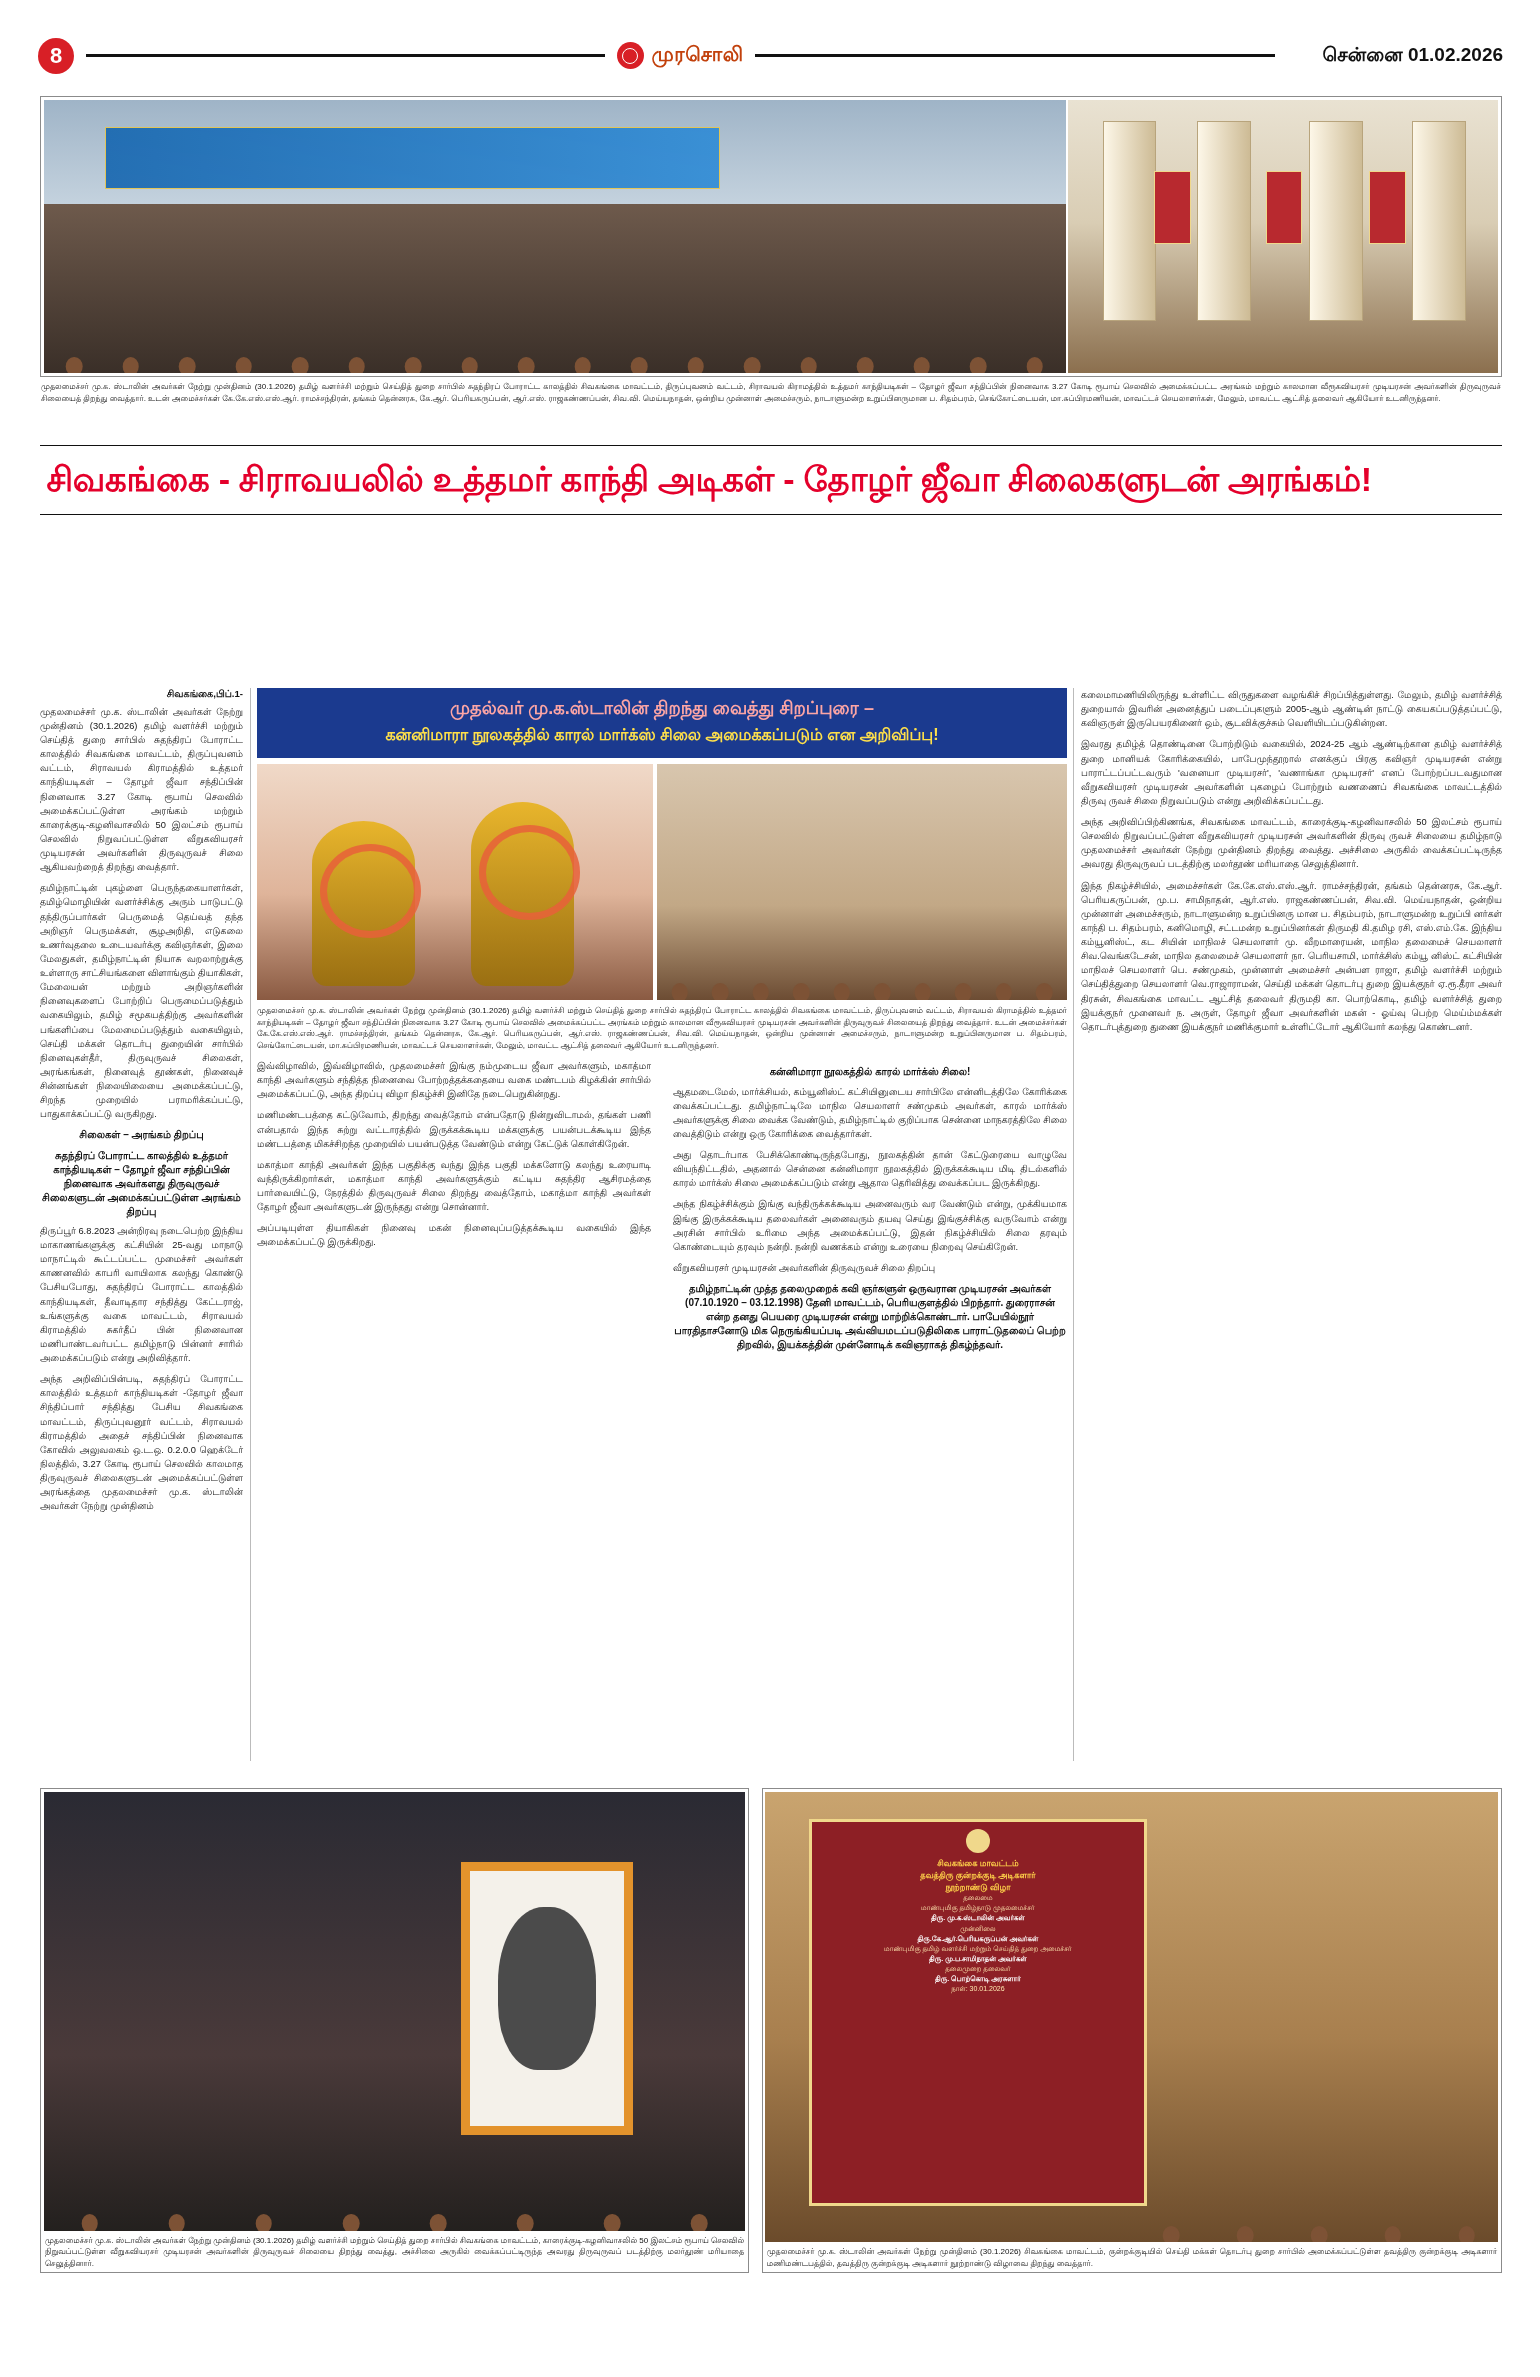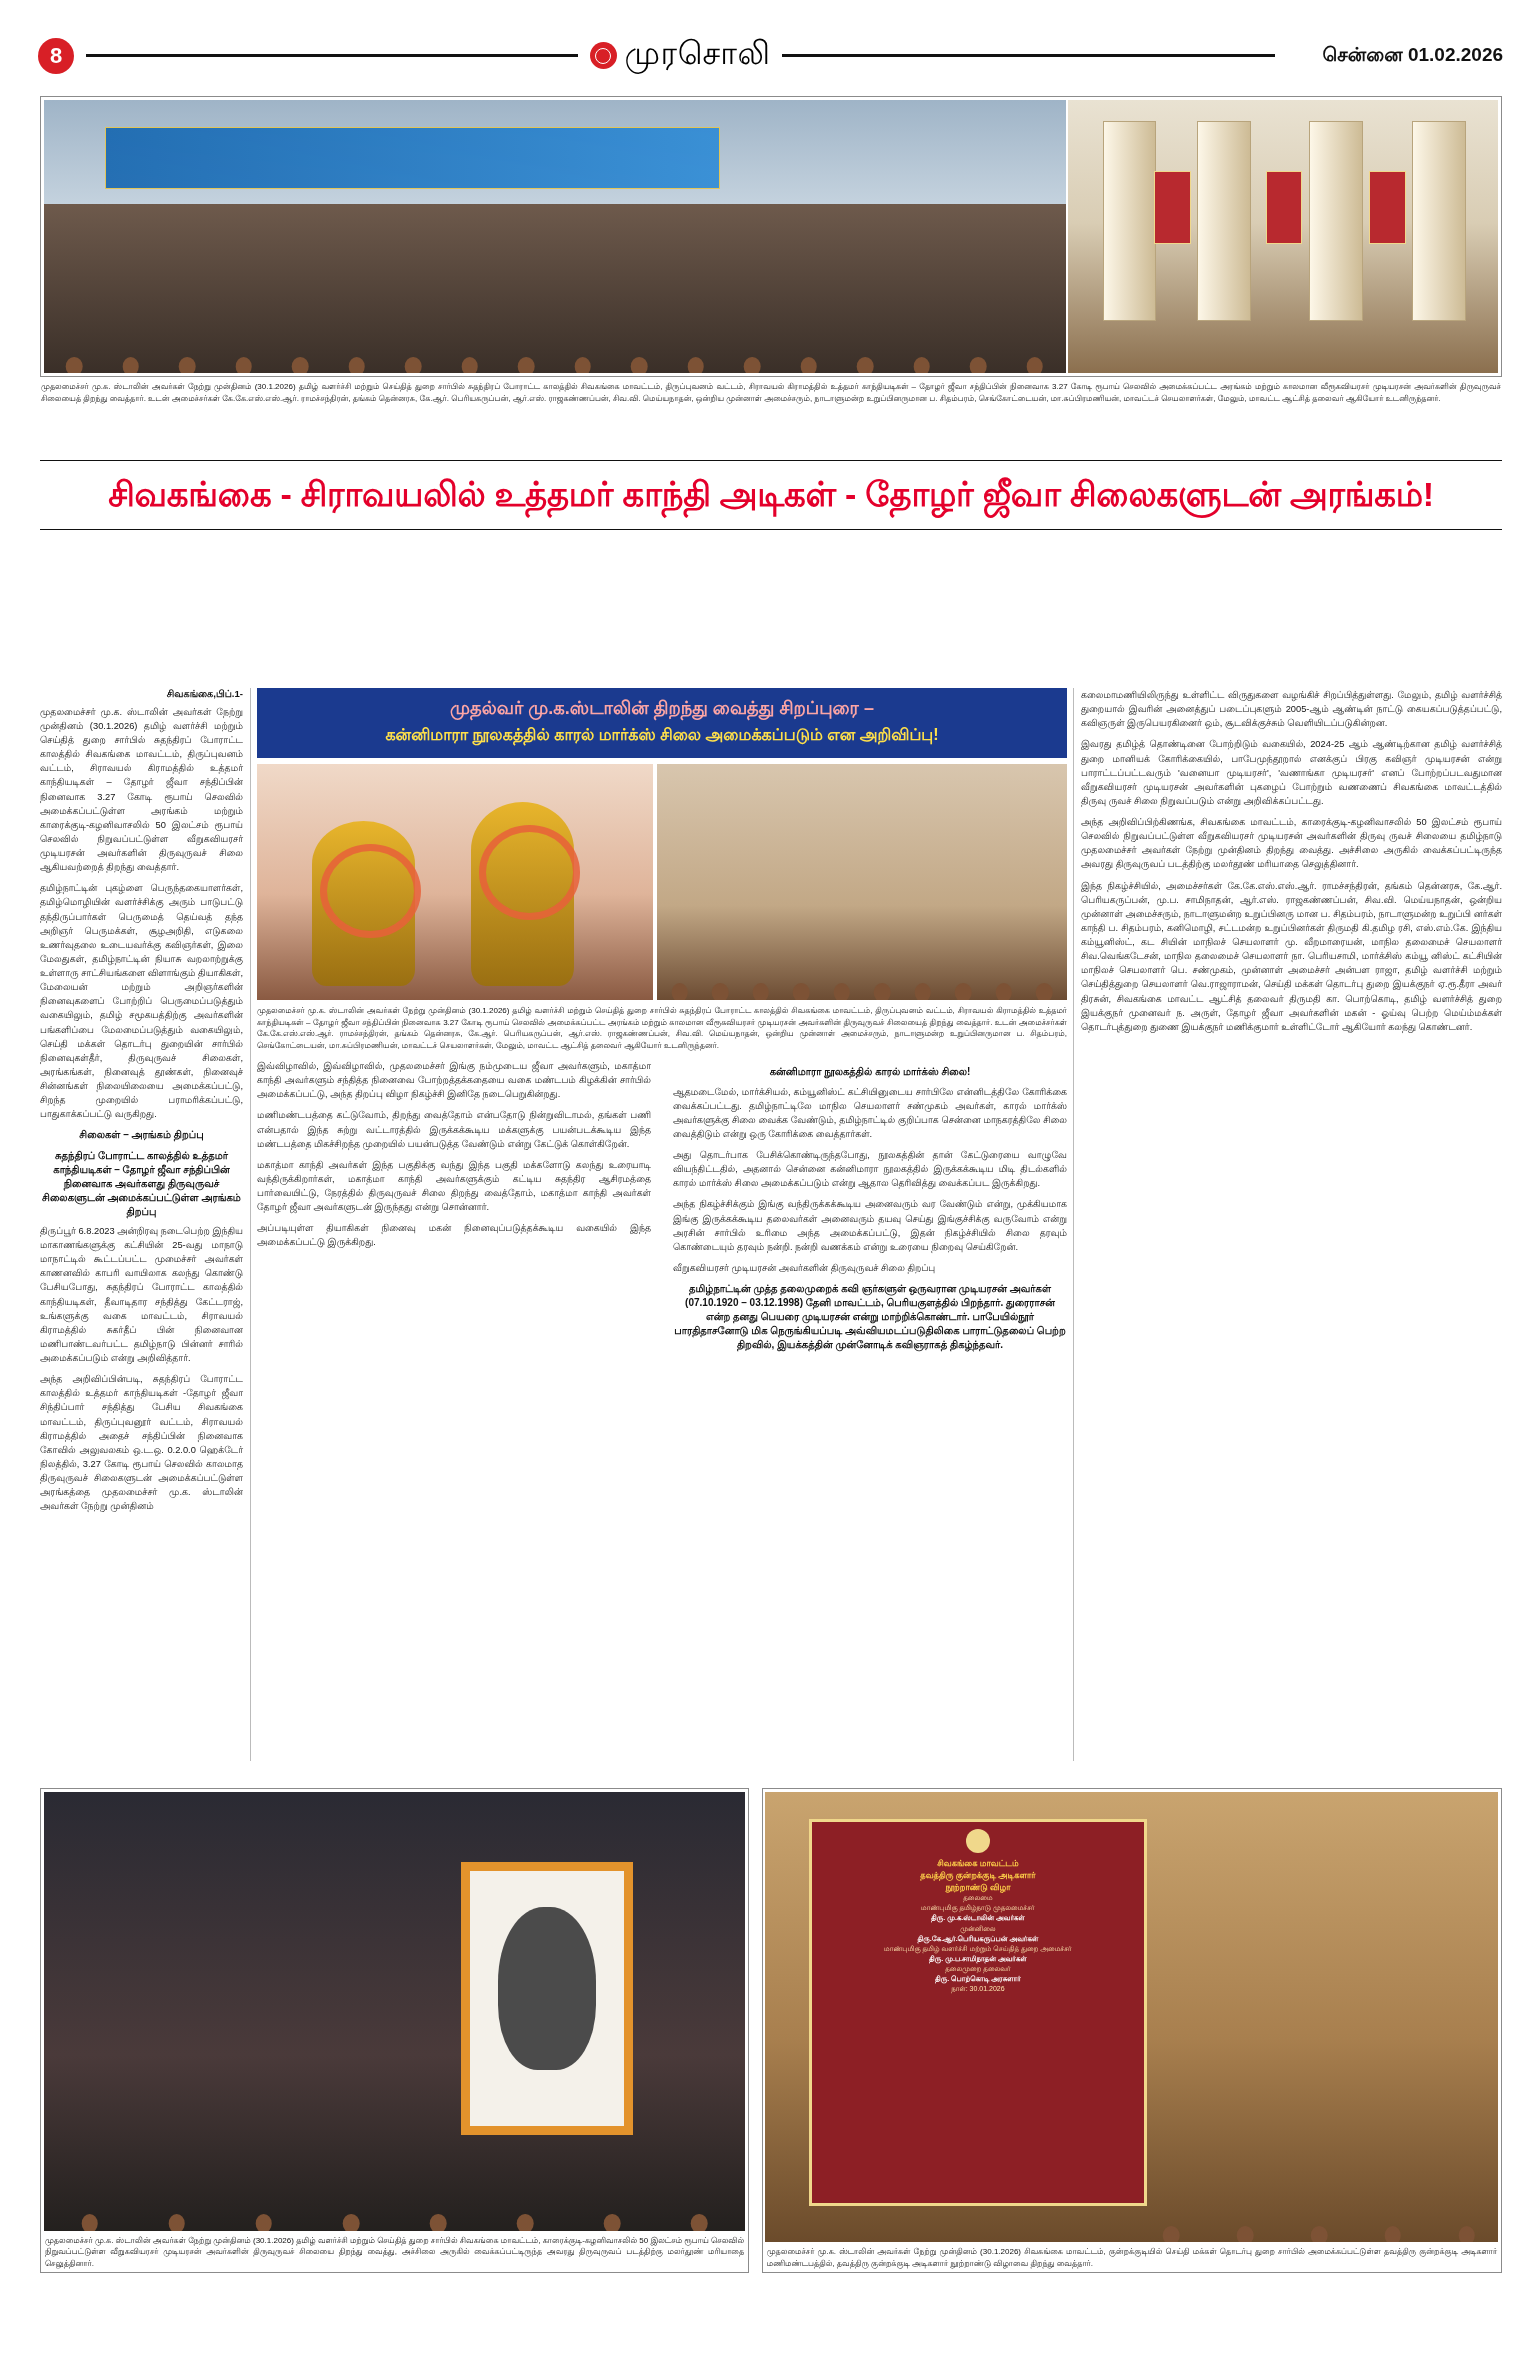--- a/index.html
+++ b/index.html
@@ -68,23 +68,23 @@
     position: absolute;
     left: 50%;
     top: 50%;
     width: 14px;
     height: 14px;
     transform: translate(-50%, -50%);
     border-radius: 50%;
     border: 1.9px solid #fff;
   }
   .mast-title {
-    font-size: 32px;
-    font-weight: normal;
-    color: #000000;
+    font-size: 20px;
+    font-weight: bold;
+    color: #c2410c;
     letter-spacing: 0.6px;
   }
   .mast-date {
     flex: 0 0 auto;
     font-size: 19px;
     font-weight: bold;
     color: #111;
     white-space: nowrap;
     margin-left: 36px;
   }
@@ -196,28 +196,28 @@
   }
   .caption.top {
     top: 381px;
     left: 41px;
     width: 1460px;
   }
 
   
   .headline-box {
     position: absolute;
-    top: 460px;
+    top: 445px;
     left: 40px;
     width: 1462px;
     border-top: 1.9px solid #111;
     border-bottom: 1.9px solid #111;
     padding: 11.5px 6.4px 14px;
     box-sizing: border-box;
-    text-align: center;
+    text-align: left;
   }
   .headline-box h1 {
     margin: 0;
     font-size: 34px;
     line-height: 1.25;
     font-weight: bold;
     color: #e4002b;
     letter-spacing: -0.3px;
   }
   .headline-box h1 + h1 { margin-top: 6.4px; }

